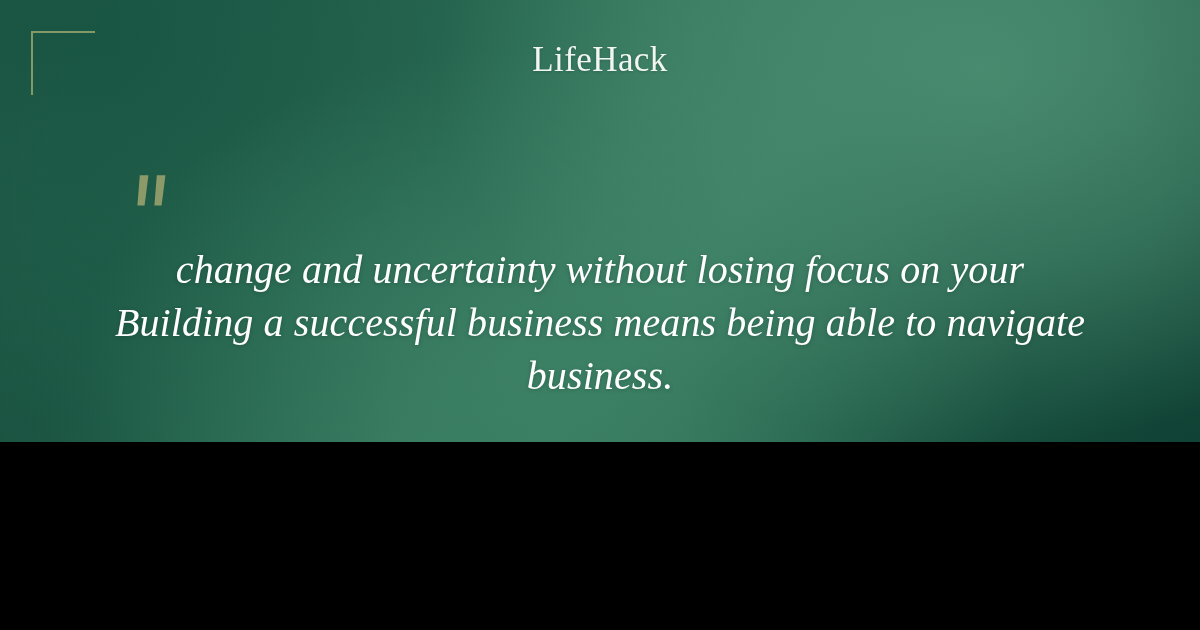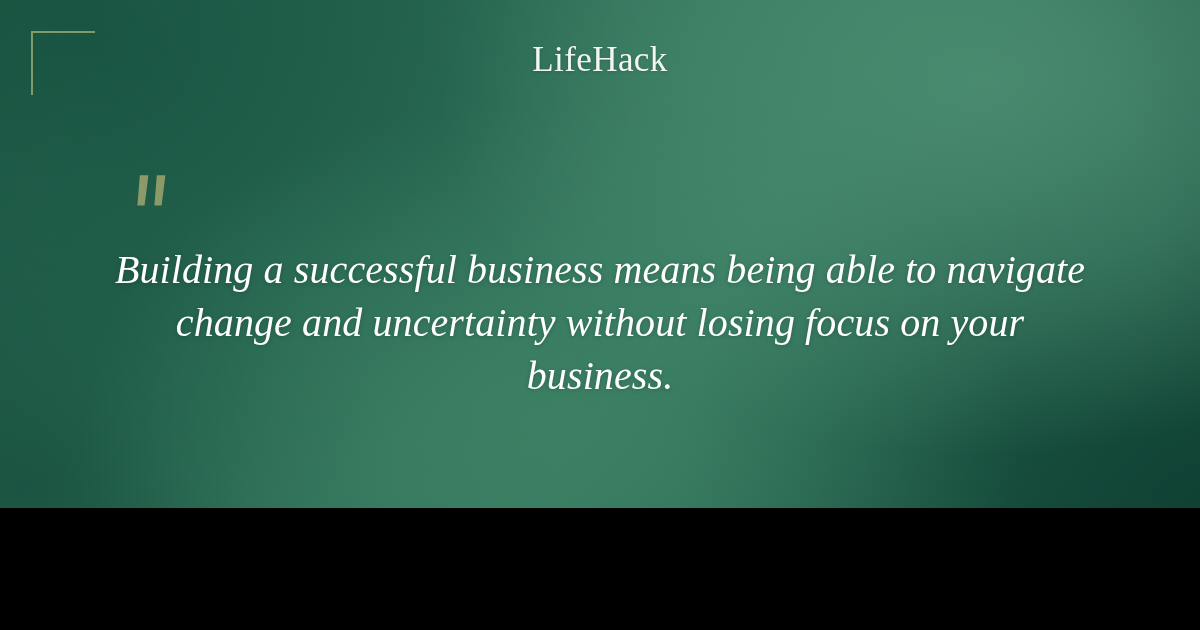--- a/index.html
+++ b/index.html
@@ -3,21 +3,21 @@
 <meta charset="utf-8">
 <style>
   html, body {
     margin: 0;
     padding: 0;
     background: #000;
   }
   .canvas {
     position: relative;
     width: 1200px;
-    height: 508px;
+    height: 442px;
     overflow: hidden;
     background-color: #b91c1c;
     font-family: "Liberation Serif", "DejaVu Serif", serif;
   }
 
   
   .bg-base {
     position: absolute;
     inset: 0;
     background:
@@ -112,18 +112,18 @@
   <div class="logo">LifeHack</div>
 
   <div class="quote-mark">
     <svg width="44" height="46" viewBox="0 0 44 46" aria-hidden="true">
       <path d="M6.8 3.2 L15.4 3.2 L11.6 33.5 L4.4 33.5 Z" fill="#8b9a68"></path>
       <path d="M23.8 3.2 L32.4 3.2 L28.6 33.5 L21.4 33.5 Z" fill="#8b9a68"></path>
     </svg>
   </div>
 
   <div class="quote-block">
+    <span class="quote-line">change and uncertainty without losing focus on your</span>
     <span class="quote-line">Building a successful business means being able to navigate</span>
-    <span class="quote-line">change and uncertainty without losing focus on your</span>
     <span class="quote-line">business.</span>
   </div>
 
 </div>
 
 </body></html>

